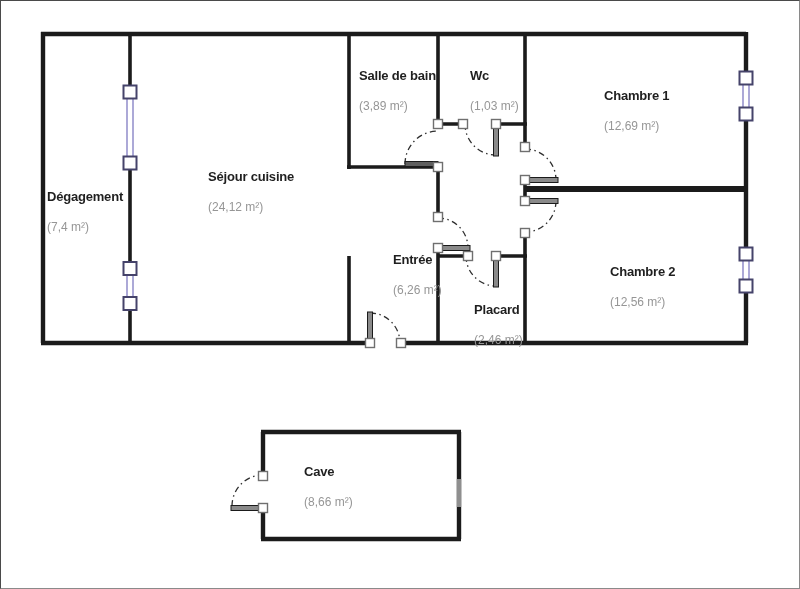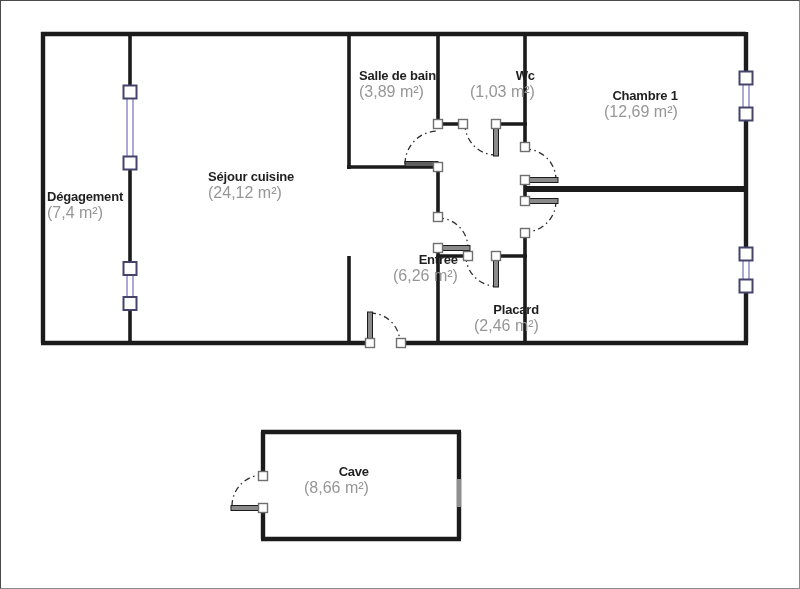--- a/index.html
+++ b/index.html
@@ -30,28 +30,27 @@
     white-space:nowrap;
     pointer-events:none;
   }
   .room-name{
     display:block;
     font-size:13px;
     font-weight:bold;
     letter-spacing:-0.2px;
     color:var(--name,#1f1f1f);
     line-height:15px;
-    text-align:right;
   }
   .room-area{
     display:block;
-    font-size:16px;
+    font-size:12px;
     color:var(--area,#969696);
     line-height:15px;
-    margin-top:1px;
+    margin-top:16px;
   }
 </style>
 </head>
 <body>
 
 <div id="canvas">
 
   <svg id="plan-svg" width="800" height="589" viewBox="0 0 800 589">
 
     <g>
@@ -181,18 +180,22 @@
     <span class="room-area">(12,69 m²)</span>
   </div>
   <div class="room-label" style="left:392px;top:251px">
     <span class="room-name">Entrée</span>
     <span class="room-area">(6,26 m²)</span>
   </div>
   <div class="room-label" style="left:473px;top:301px">
     <span class="room-name">Placard</span>
     <span class="room-area">(2,46 m²)</span>
   </div>
+  <div class="room-label" style="left:609px;top:263px">
+    <span class="room-name">Chambre 2</span>
+    <span class="room-area">(12,56 m²)</span>
+  </div>
   <div class="room-label" style="left:303px;top:463px">
     <span class="room-name">Cave</span>
     <span class="room-area">(8,66 m²)</span>
   </div>
 
 </div>
 
 </body></html>

